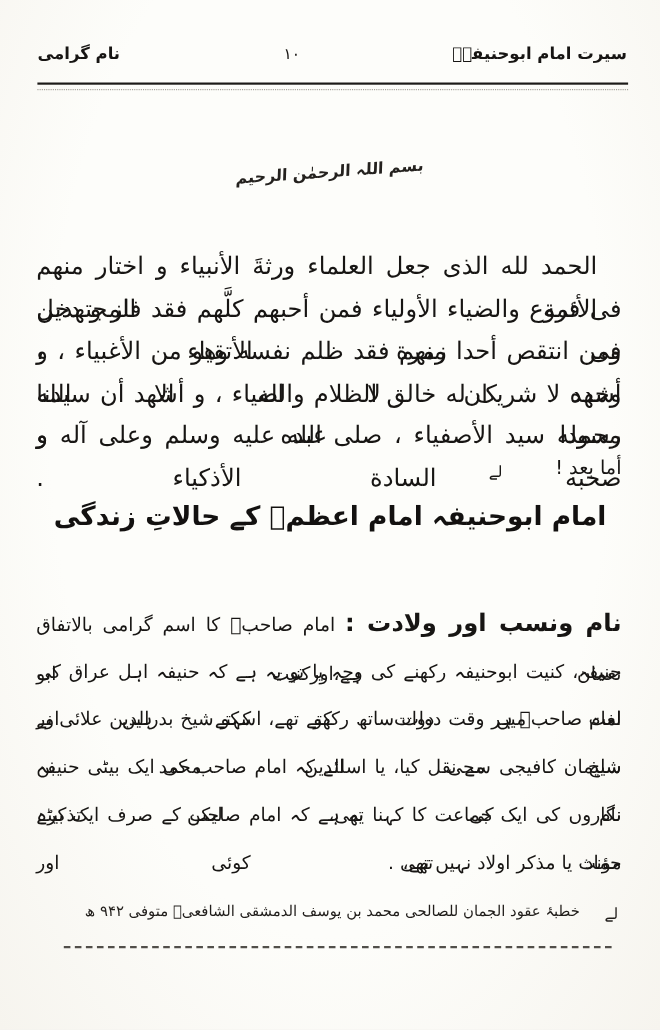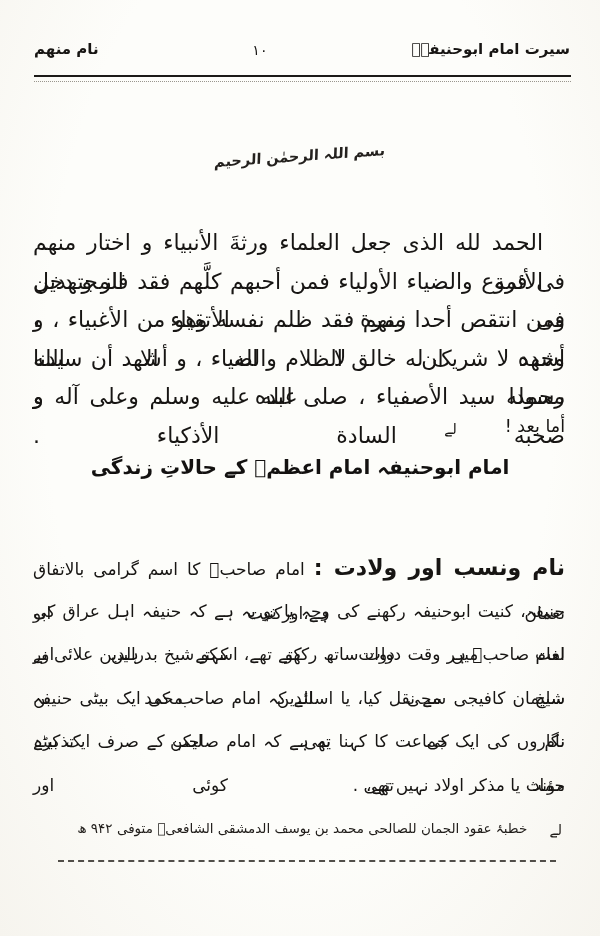--- a/index.html
+++ b/index.html
@@ -56,21 +56,21 @@
   .amma{
     position:absolute;top:416px;right:35px;
     direction:rtl;display:flex;align-items:center;gap:48px;
     font-size:17.5px;
   }
   .fn-mark{font-size:14px;position:relative;top:3px;}
   
   .heading{
     position:absolute;top:455px;left:0;right:0;margin:0;
     direction:rtl;text-align:center;
-    font-size:20px;font-weight:bold;letter-spacing:-1px;
+    font-size:24px;font-weight:bold;letter-spacing:-1px;
     color:#131110;
   }
   
   .urdu{
     position:absolute;top:546px;left:33px;right:35px;
     direction:rtl;
     font-size:17px;line-height:43.5px;
   }
   .ur-line{
     text-align:justify;
@@ -101,21 +101,21 @@
   }
 </style>
 </head>
 <body>
 
 <div class="page">
 
   <div class="header">
     <span class="h-right">سیرت امام ابوحنیفہؒ</span>
     <span class="h-center">۱۰</span>
-    <span class="h-left">نام منهم</span>
+    <span class="h-left">نام گرامی</span>
   </div>
   <div class="rule"></div>
 
   <div class="bismillah">
     <span>بسم اللہ الرحمٰن الرحیم</span>
   </div>
 
   <div class="arabic">
     <div class="ar-line indent">الحمد لله الذی جعل العلماء ورثةَ الأنبیاء و اختار منهم الأئمة المجتهدین</div>
     <div class="ar-line">فی فروع والضیاء الأولیاء فمن أحبهم کلَّهم فقد فاز و دخل فی زمرة الأتقیاء ،</div>

